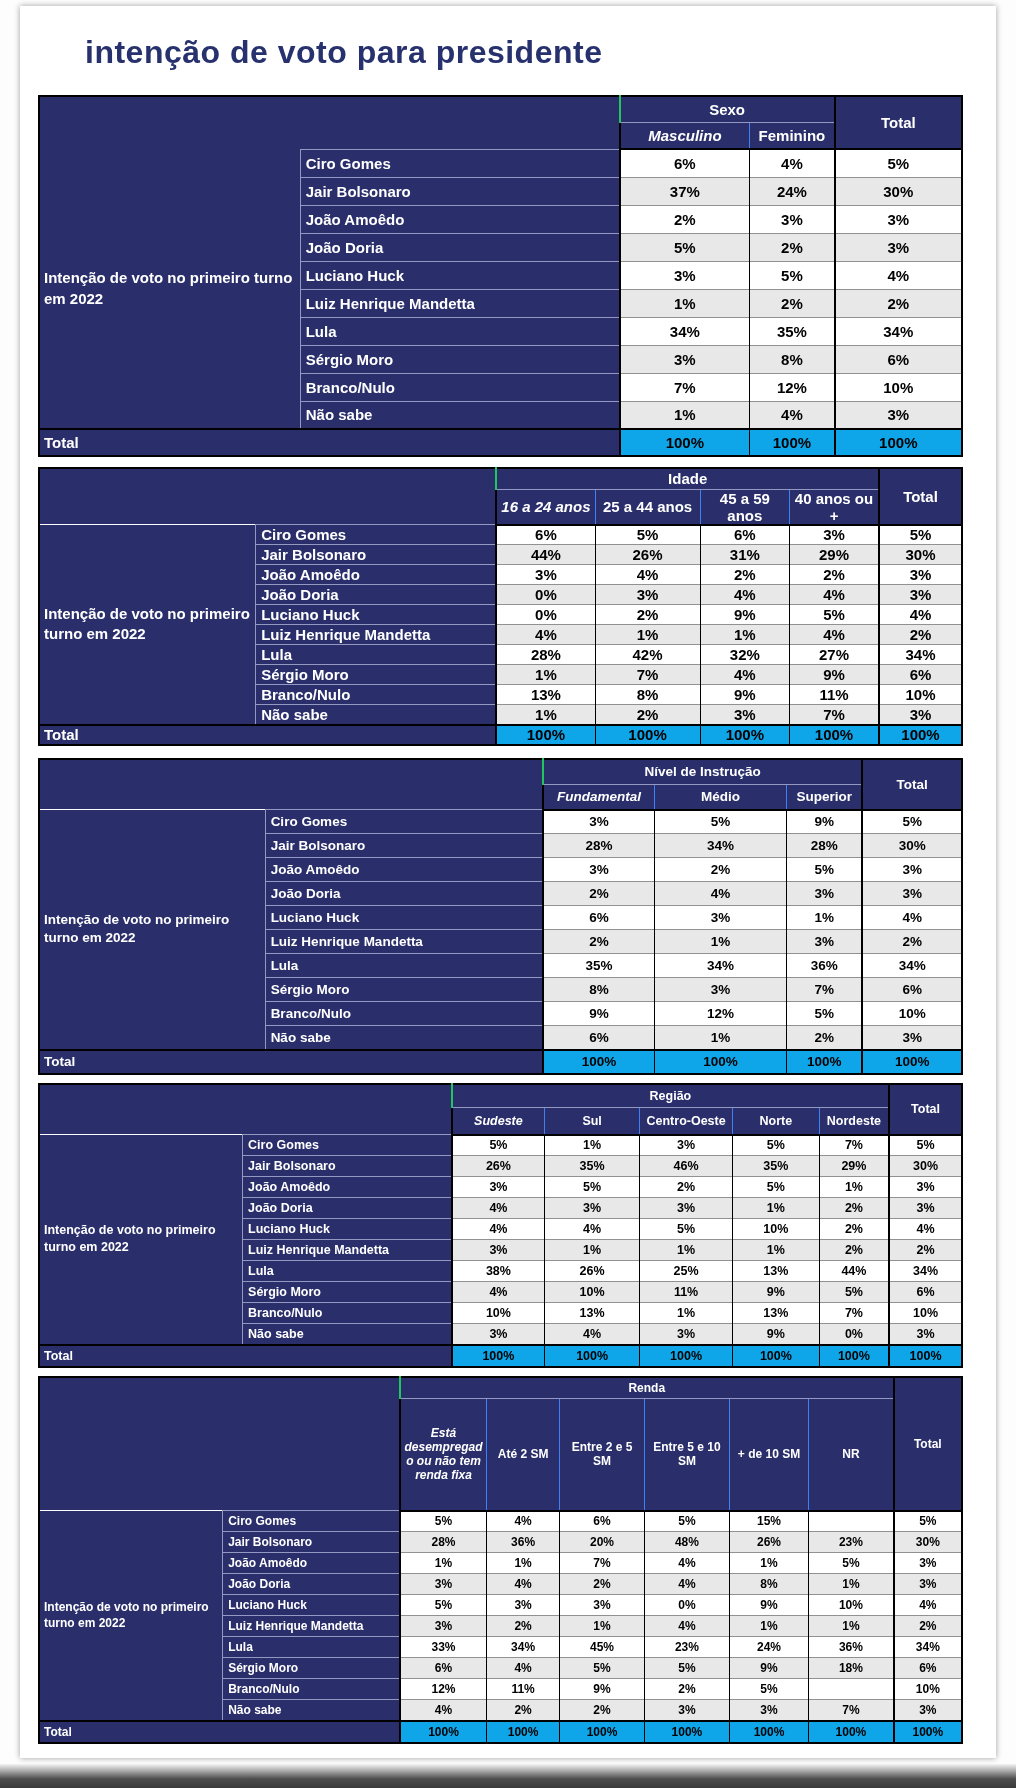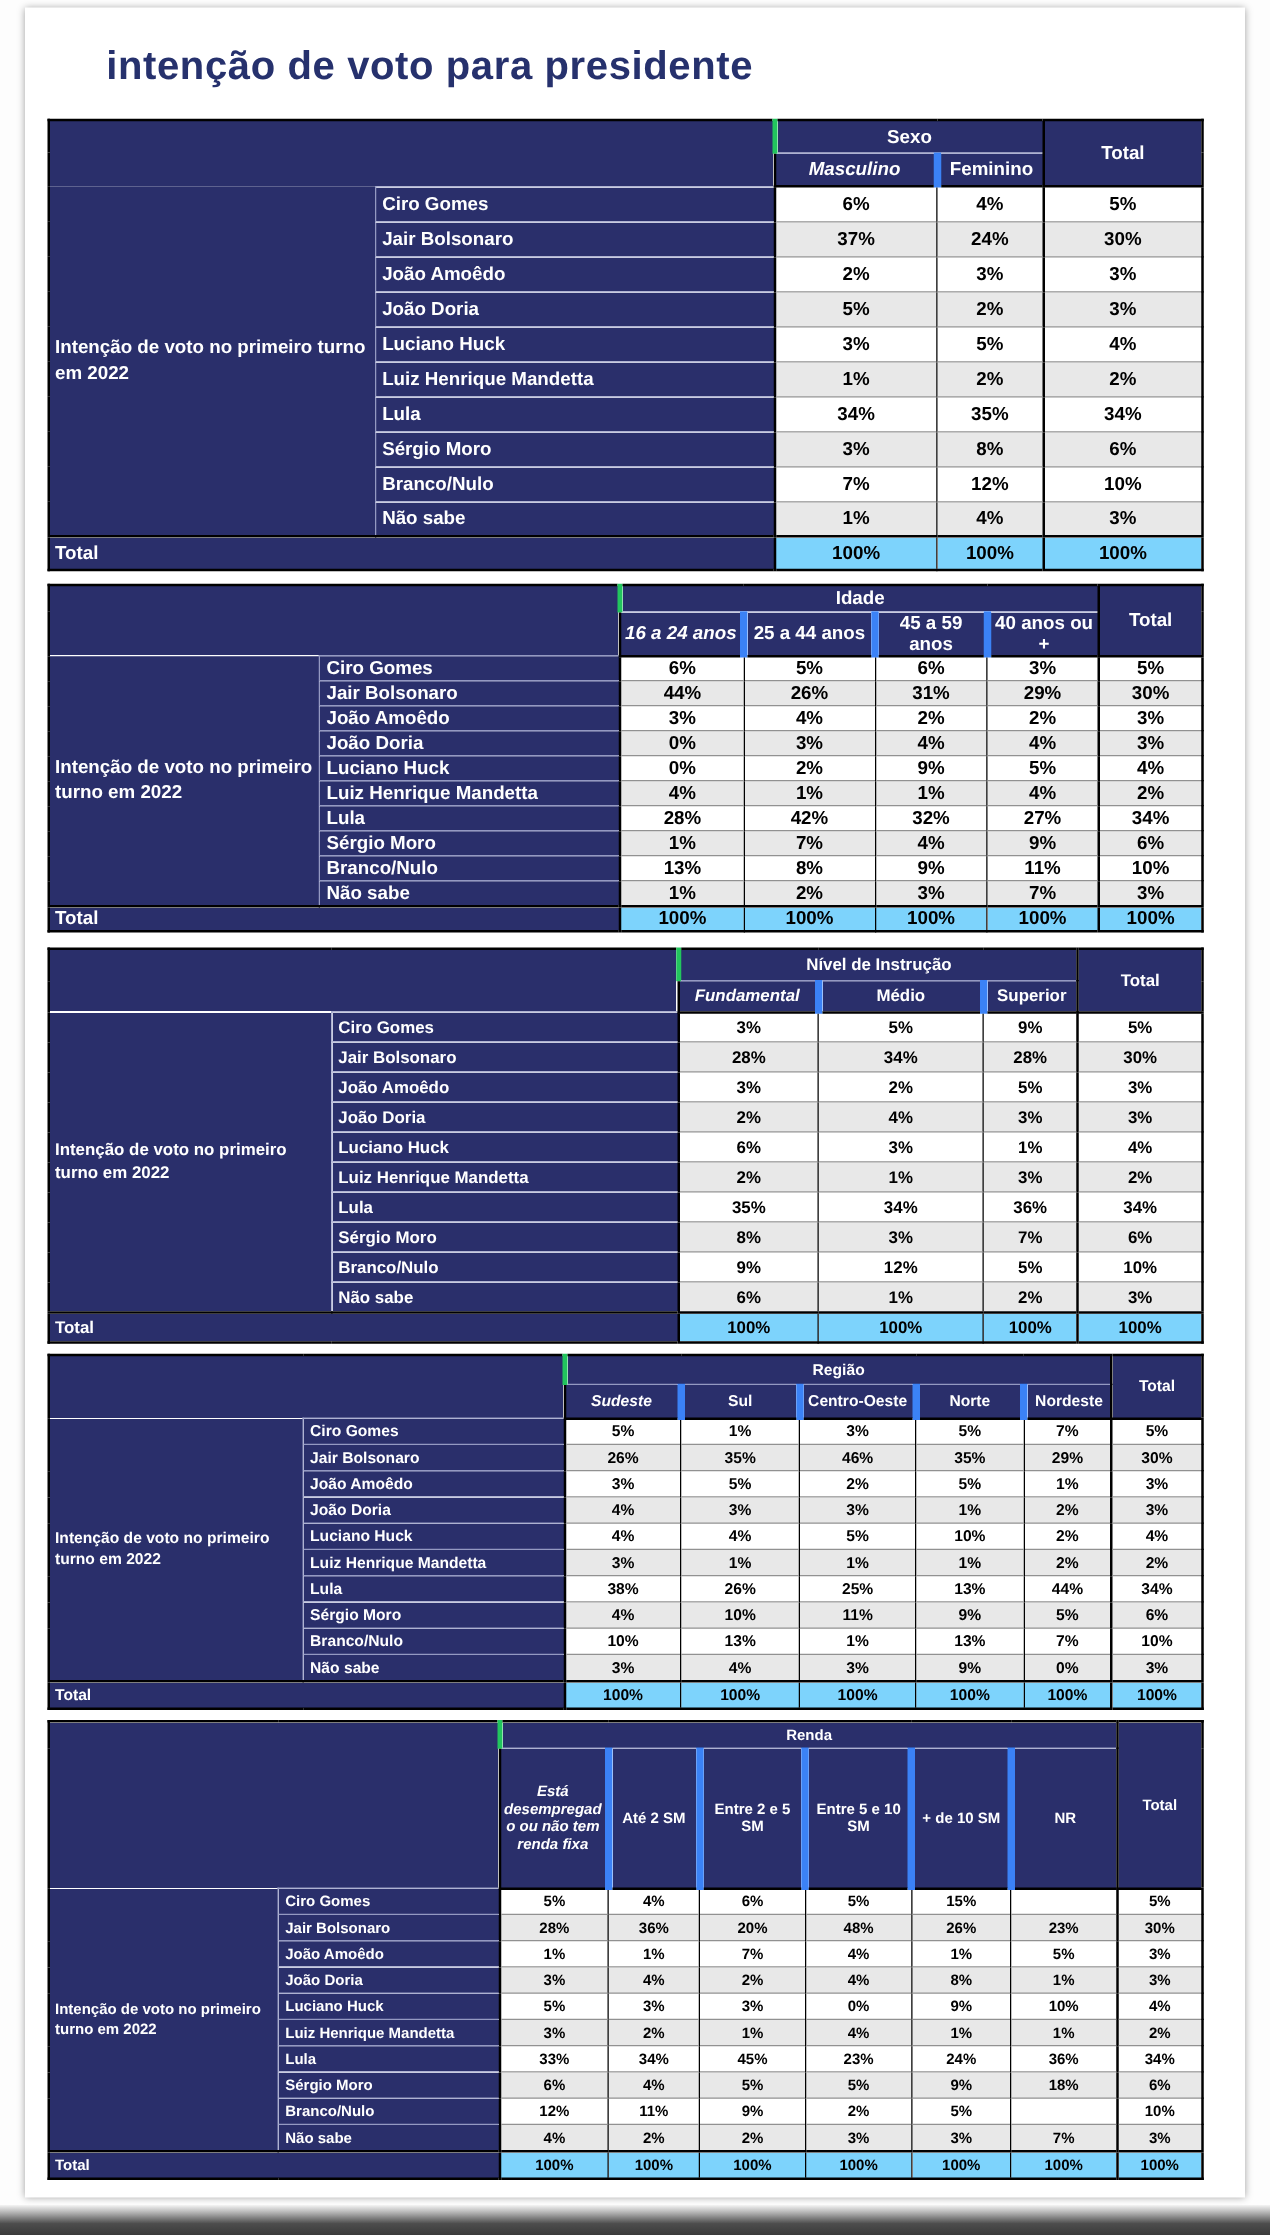--- a/index.html
+++ b/index.html
@@ -21,33 +21,33 @@
     margin:12px 0 24px 47px; letter-spacing:.5px;
     font-family:"Liberation Sans", sans-serif;
   }
   table.tbl {
     width:925px; border-collapse:collapse; table-layout:fixed;
     border:2.5px solid #000;
   }
   th, td { padding:0 2px; font-weight:bold; overflow:hidden; }
   .nv { background:var(--navy,#2a2f6b); color:#fff; }
   .blank { border:none; }
-  .gh { border-left:4px solid #22c55e; border-bottom:1px solid #9499c2; text-align:center; }
+  .gh { border-left:2px solid #22c55e; border-bottom:1px solid #9499c2; text-align:center; }
   .th-total { border-left:2px solid #000; border-bottom:2.5px solid #000; text-align:center; vertical-align:middle; }
-  .subh { border-left:6px solid #3b82f6; border-bottom:2.5px solid #000; text-align:center; vertical-align:middle; word-wrap:break-word; }
+  .subh { border-left:1px solid #3b82f6; border-bottom:2.5px solid #000; text-align:center; vertical-align:middle; word-wrap:break-word; }
   .subh.first { border-left:2px solid #000;font-style:italic; }
   .cand { text-align:left; padding-left:5px; border-top:1px solid #9499c2; border-left:1px solid #9499c2; }
   .grp { text-align:left; padding-left:4px; vertical-align:middle; line-height:1.35; }
   .v { text-align:center; color:#000; background:#fff; border-left:1px solid #000; border-top:1px solid #919191; }
   tr.alt .v { background:var(--zebra,#e8e8e8); }
   .v.first { border-left:2px solid #000; }
   .v.totcol { border-left:2px solid #000; }
   .totalrow td { border-top:2.5px solid #000; }
   .totalrow .lbl { text-align:left; padding-left:4px; }
-  .totalrow .v { background:#7dd3fc; }
+  .totalrow .v { background:#0ea5e9; }
 
   .t1 { font-size:15px; margin-bottom:10px; }
   .t1 thead tr:first-child { height:26px; }
   .t1 tr.sub { height:27px; }
   .t1 tbody tr { height:28px; }
   .t1 tr.totalrow { height:27px; }
 
   .t2 { font-size:15px; margin-bottom:12px; }
   .t2 thead tr:first-child { height:21px; }
   .t2 tr.sub { height:32px; }

